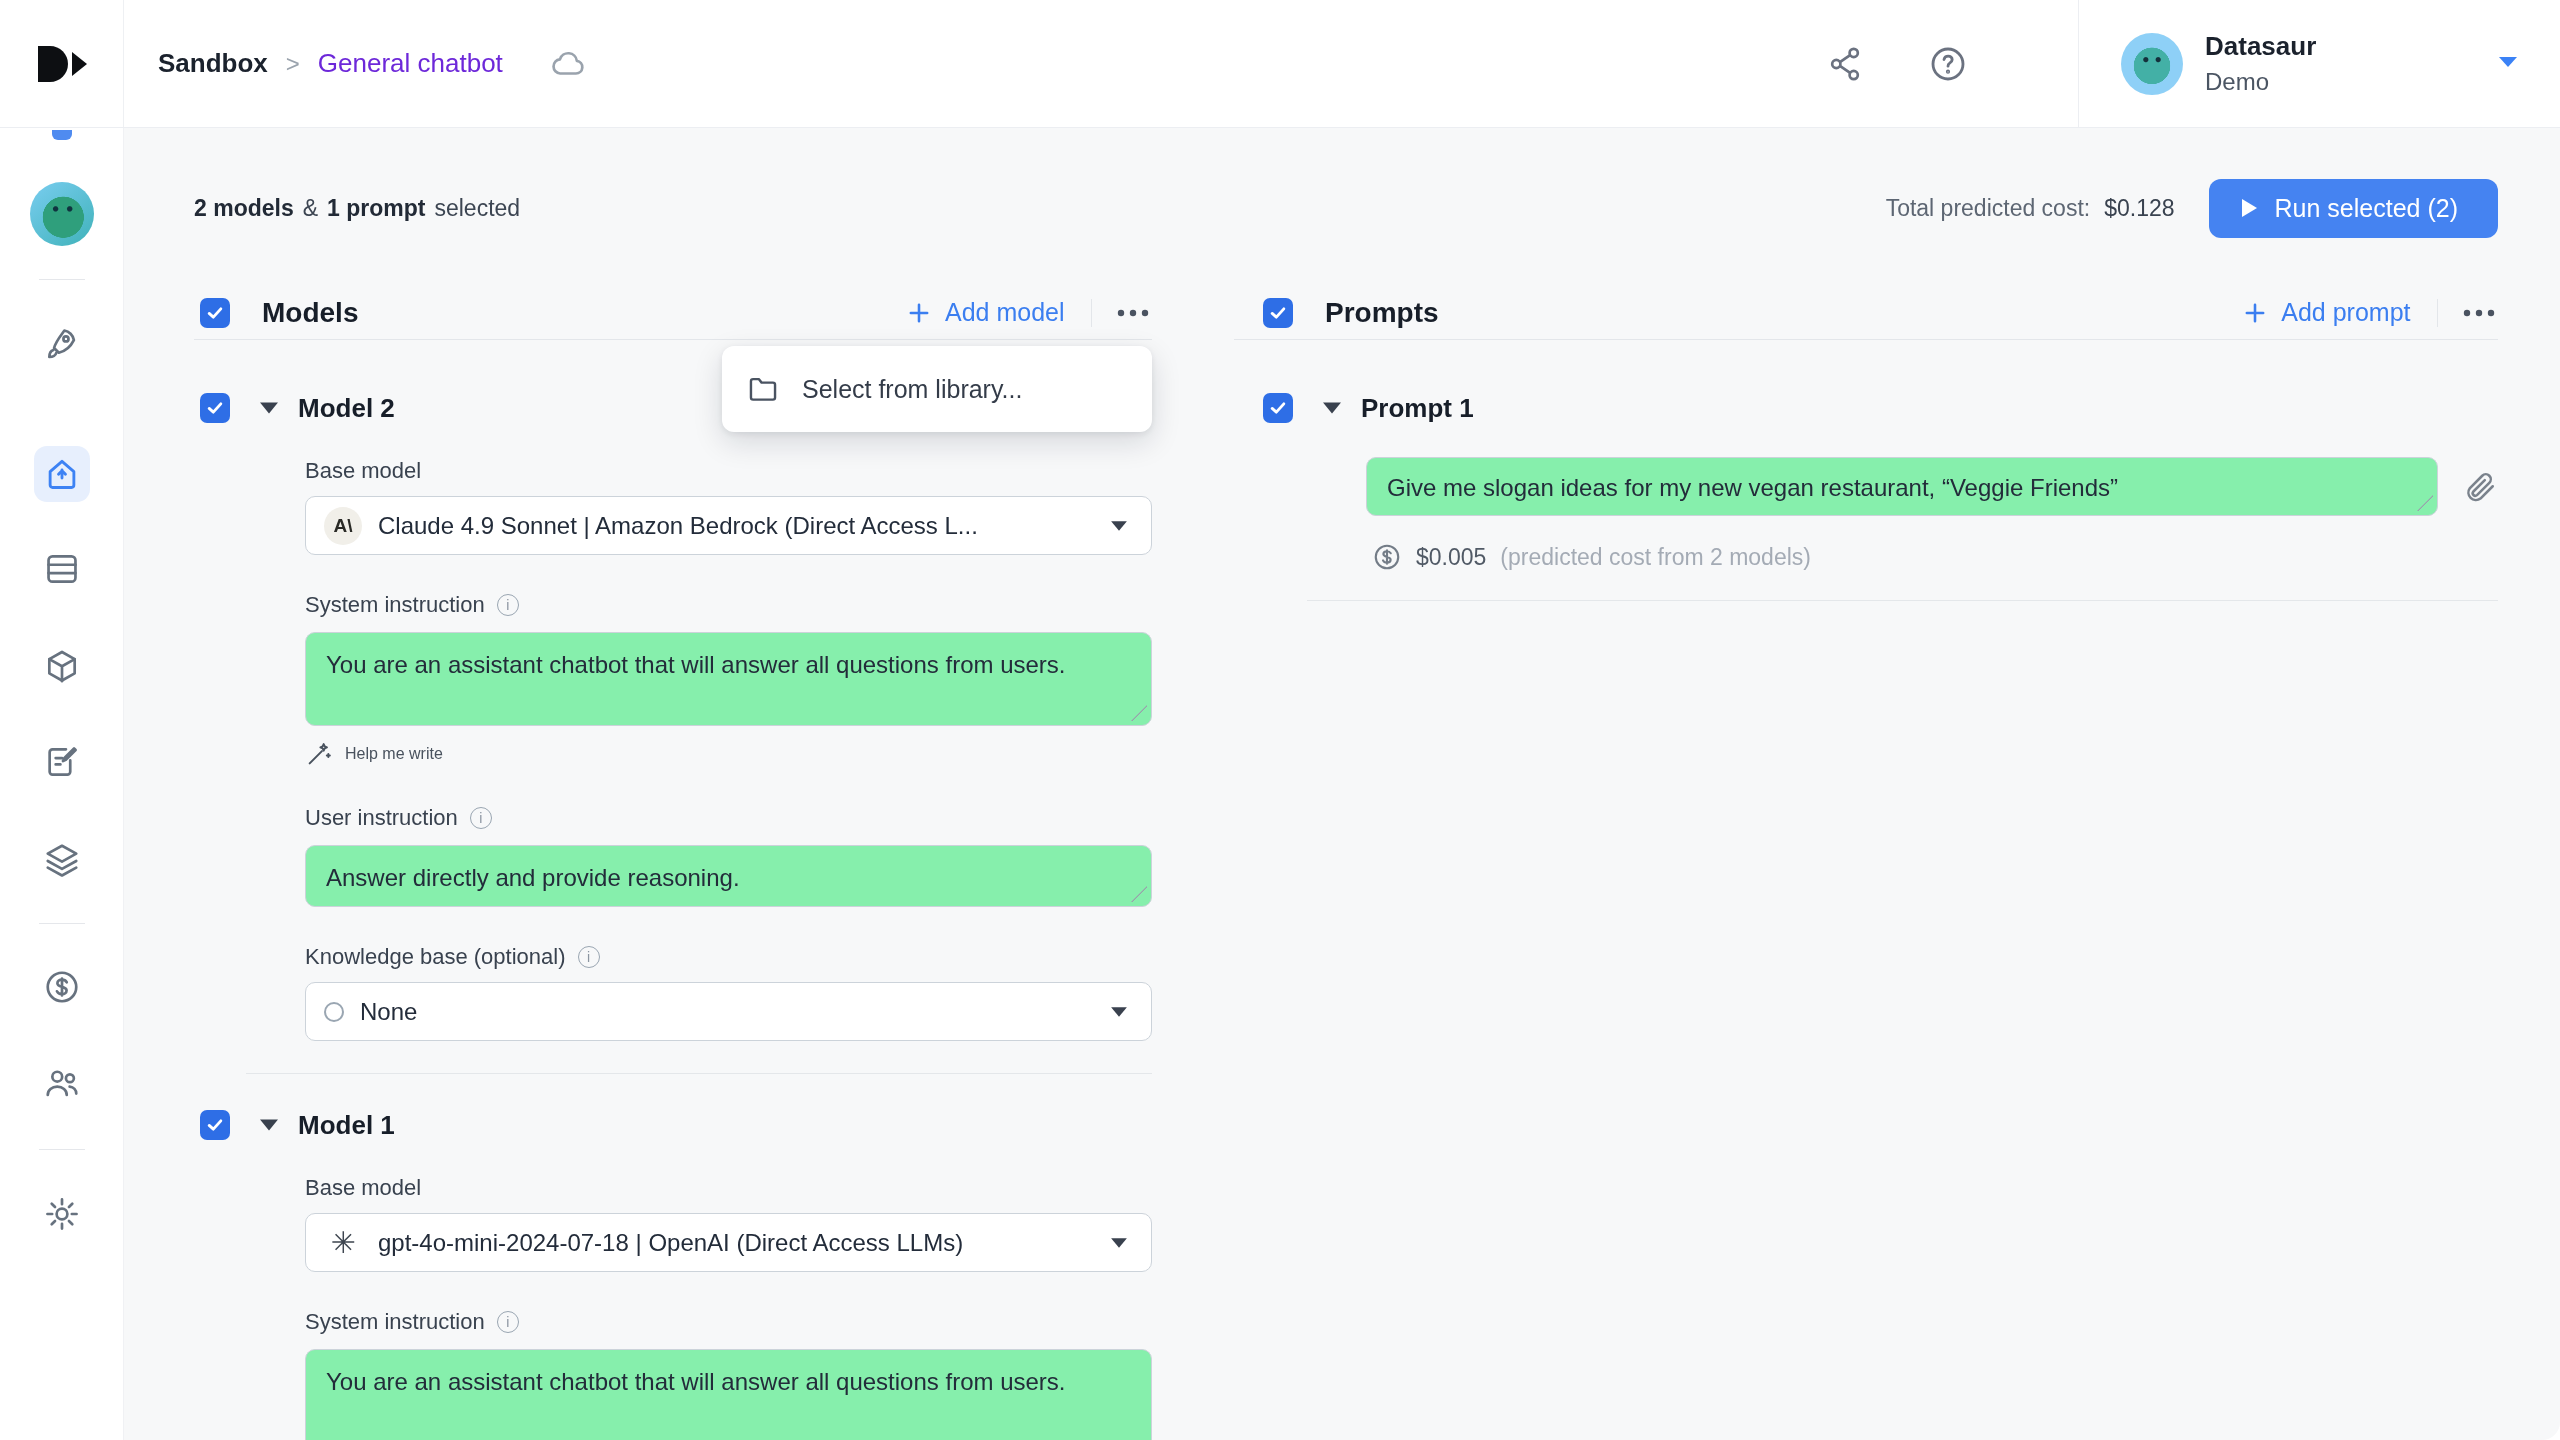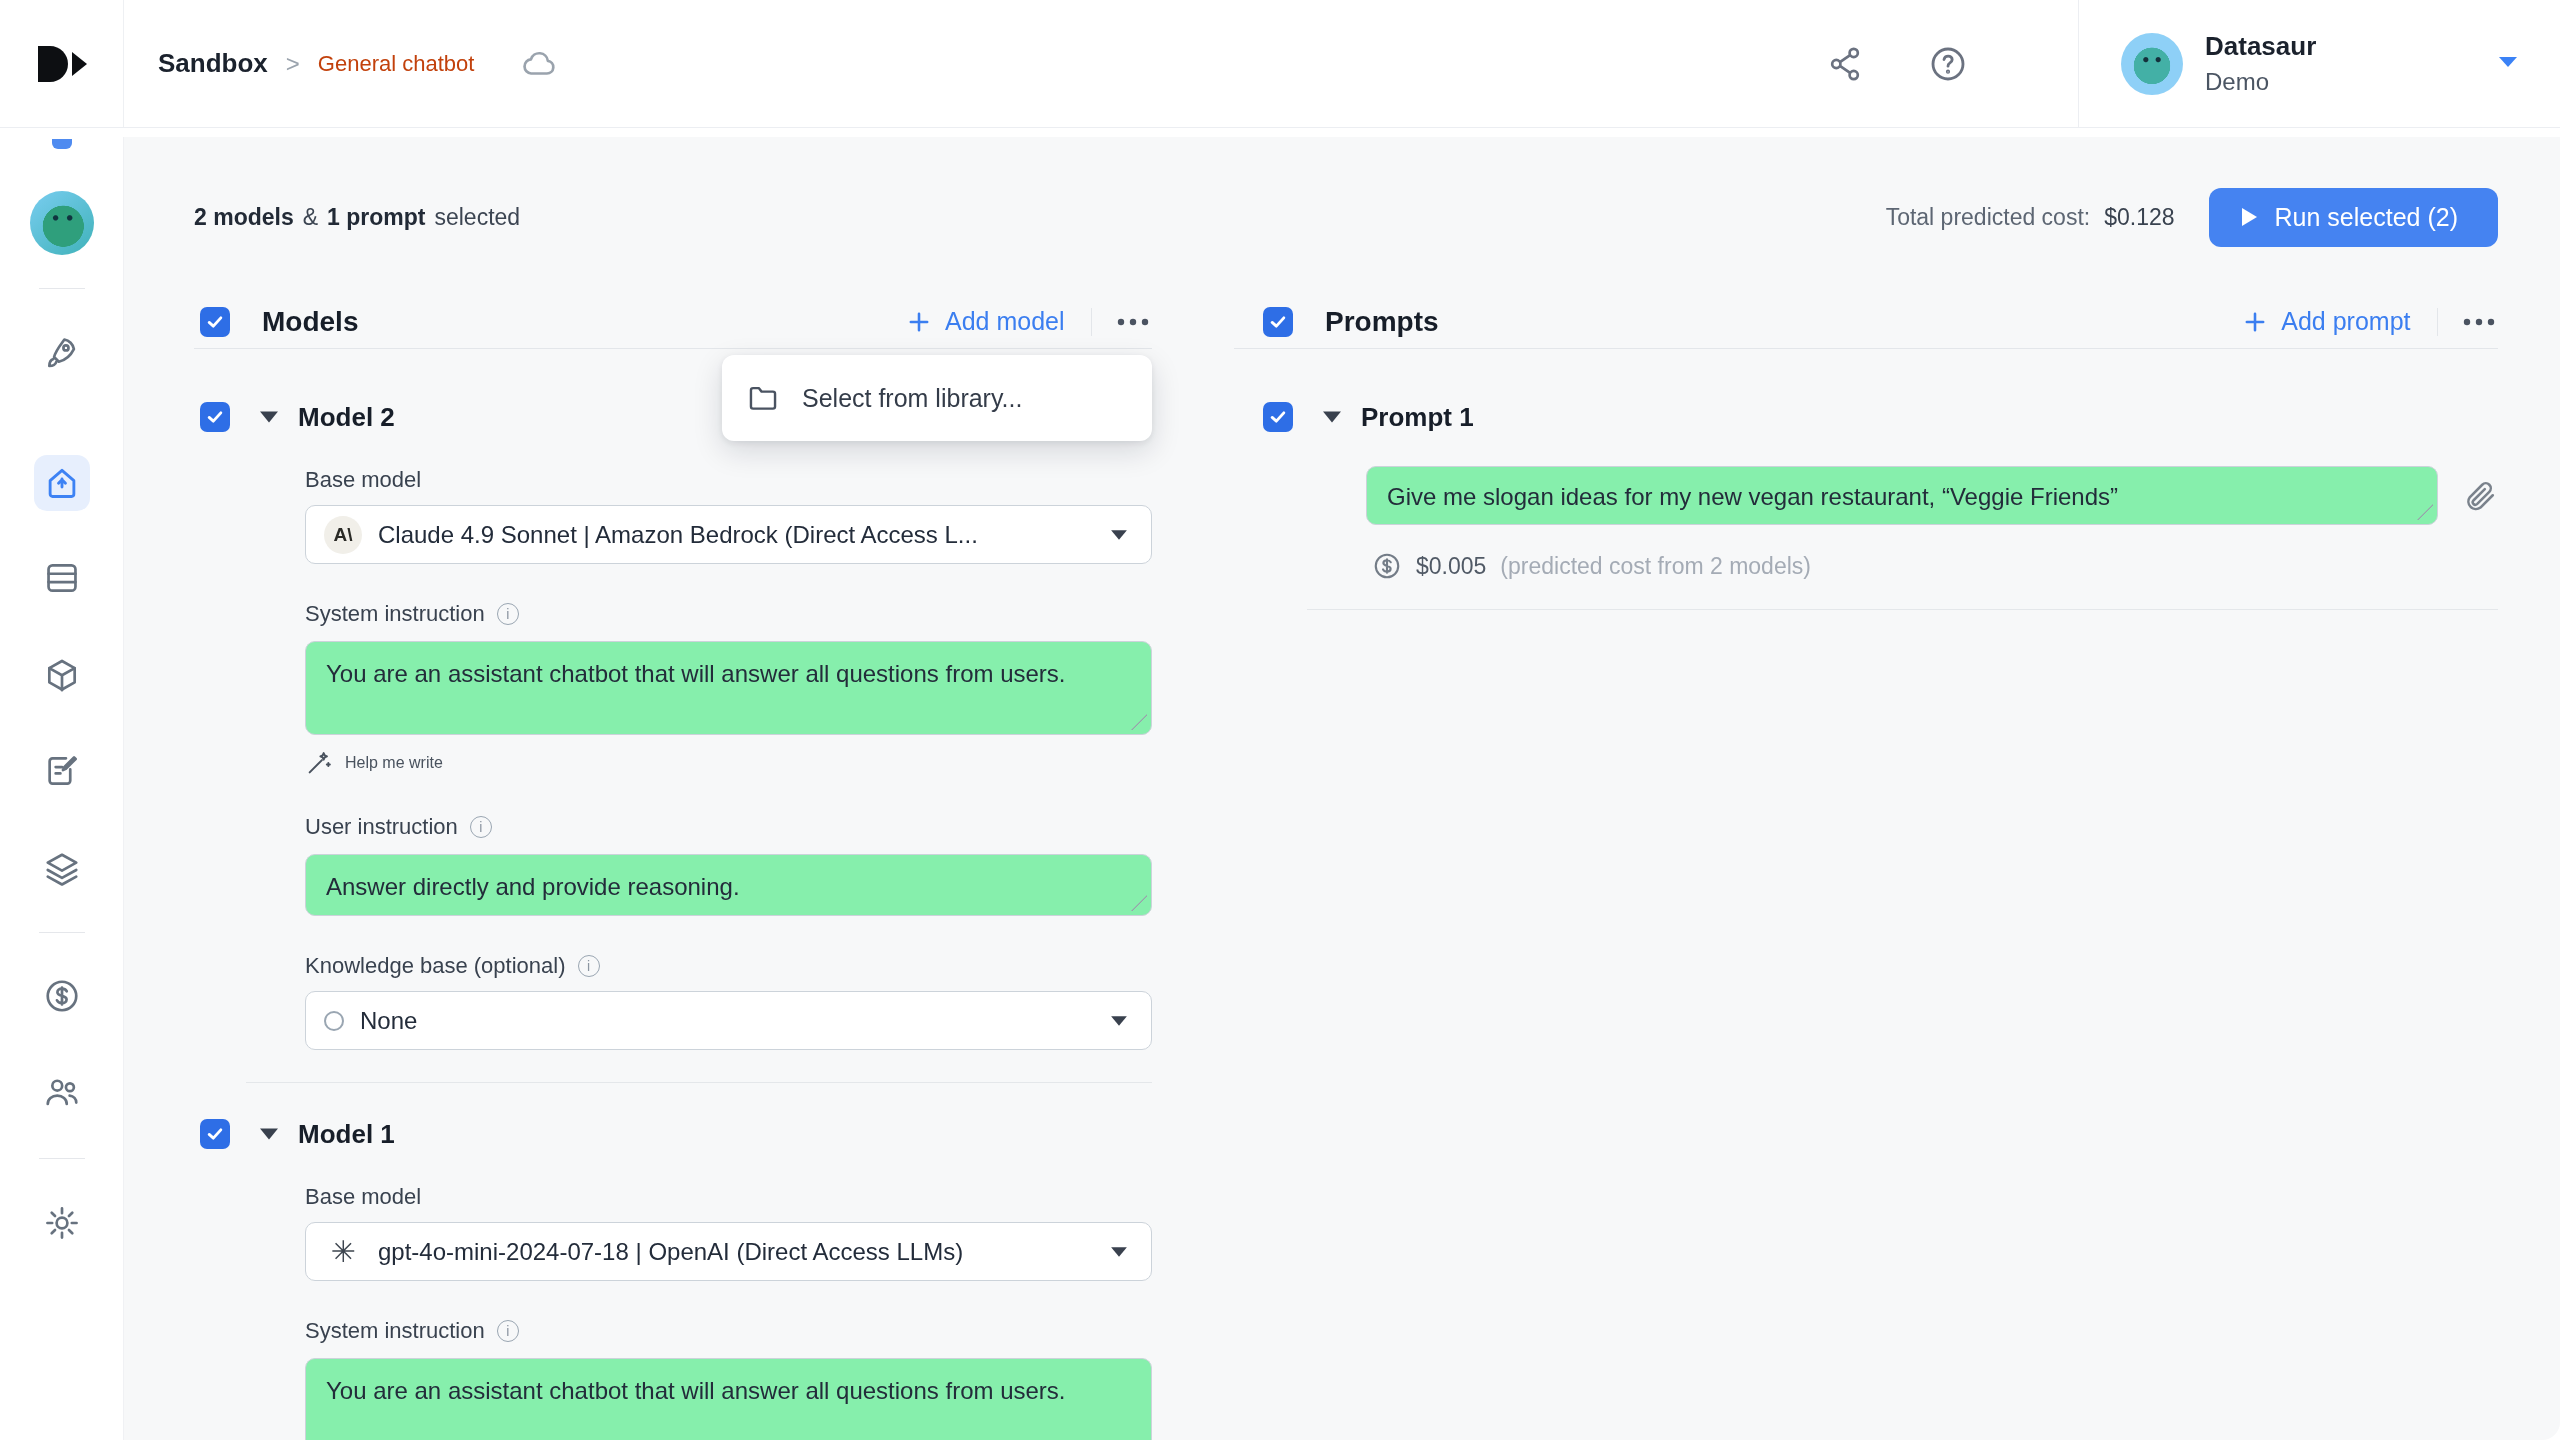--- a/index.html
+++ b/index.html
@@ -1,25 +1,25 @@
 <!DOCTYPE html>
 <html><head>
 <meta charset="utf-8">
 <style>
   * { margin:0; padding:0; box-sizing:border-box; }
   html,body { width:2560px; height:1440px; background:#ffffff; font-family:"Liberation Sans","DejaVu Sans",sans-serif; }
-  .app { width:2560px; height:1440px; border-radius:18px; overflow:hidden; background:#fff; display:flex; flex-direction:column;gap:9px; }
+  .app { width:2560px; height:1440px; border-radius:18px; overflow:hidden; background:#fff; display:flex; flex-direction:column; }
 
   
   .header { height:128px; flex:none; display:flex; align-items:stretch; background:#fff; border-bottom:1.5px solid #eceef2; }
   .logo-cell { width:124px; flex:none; display:flex; align-items:center; justify-content:center; border-right:1.5px solid #eef0f3; cursor:pointer; }
   .breadcrumb { display:flex; align-items:center; padding-left:34px; gap:18px; flex:1; min-width:0; }
   .crumb-root { font-size:26px; font-weight:700; color:#1b222d; cursor:pointer; }
   .crumb-sep { font-size:24px; color:#9aa3ad; }
-  .crumb-page { font-size:22px; color:#c2410c; }
+  .crumb-page { font-size:26px; color:#6d28d9; }
   .cloud-wrap { margin-left:28px; display:flex; align-items:center; color:#9aa3ad; }
   .header-actions { display:flex; align-items:center; gap:52px; padding-right:60px; }
   .icon-btn { background:none; border:none; cursor:pointer; display:flex; align-items:center; justify-content:center; color:#6b7280; padding:6px; }
   .account { width:482px; flex:none; border-left:1.5px solid #eceef2; display:flex; align-items:center; padding-left:42px; gap:22px; cursor:pointer; position:relative;margin-left:44px; }
   .avatar { width:62px; height:62px; border-radius:50%; flex:none;
     background:
       radial-gradient(circle at 40% 43%, #14303b 0 4%, transparent 6%),
       radial-gradient(circle at 60% 43%, #14303b 0 4%, transparent 6%),
       radial-gradient(circle at 50% 53%, #43b0a6 0 40%, transparent 41%),
       #8ed0f7; }

